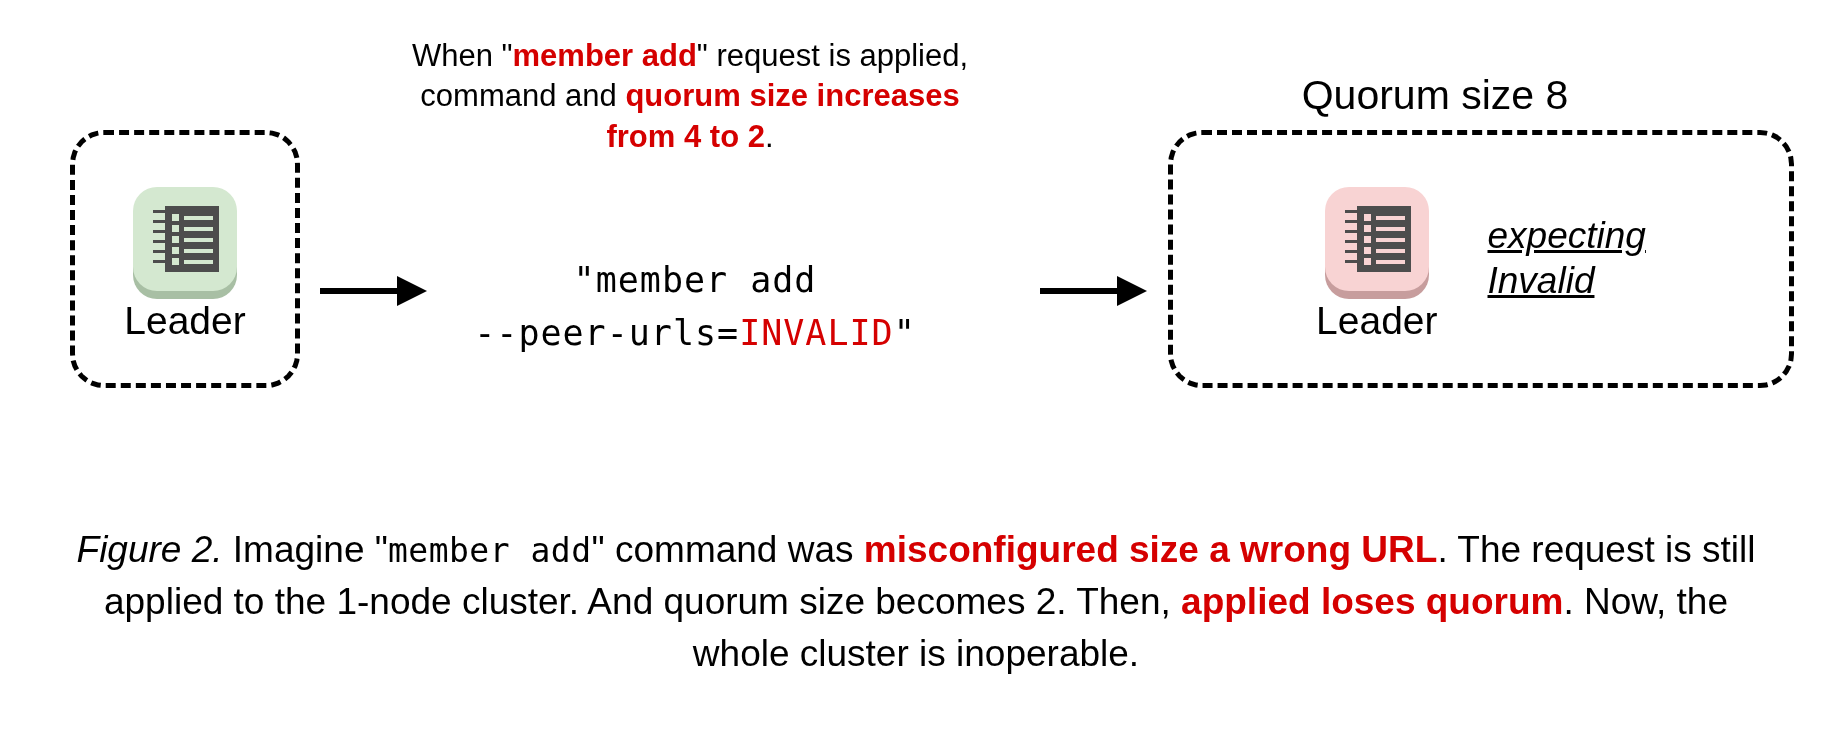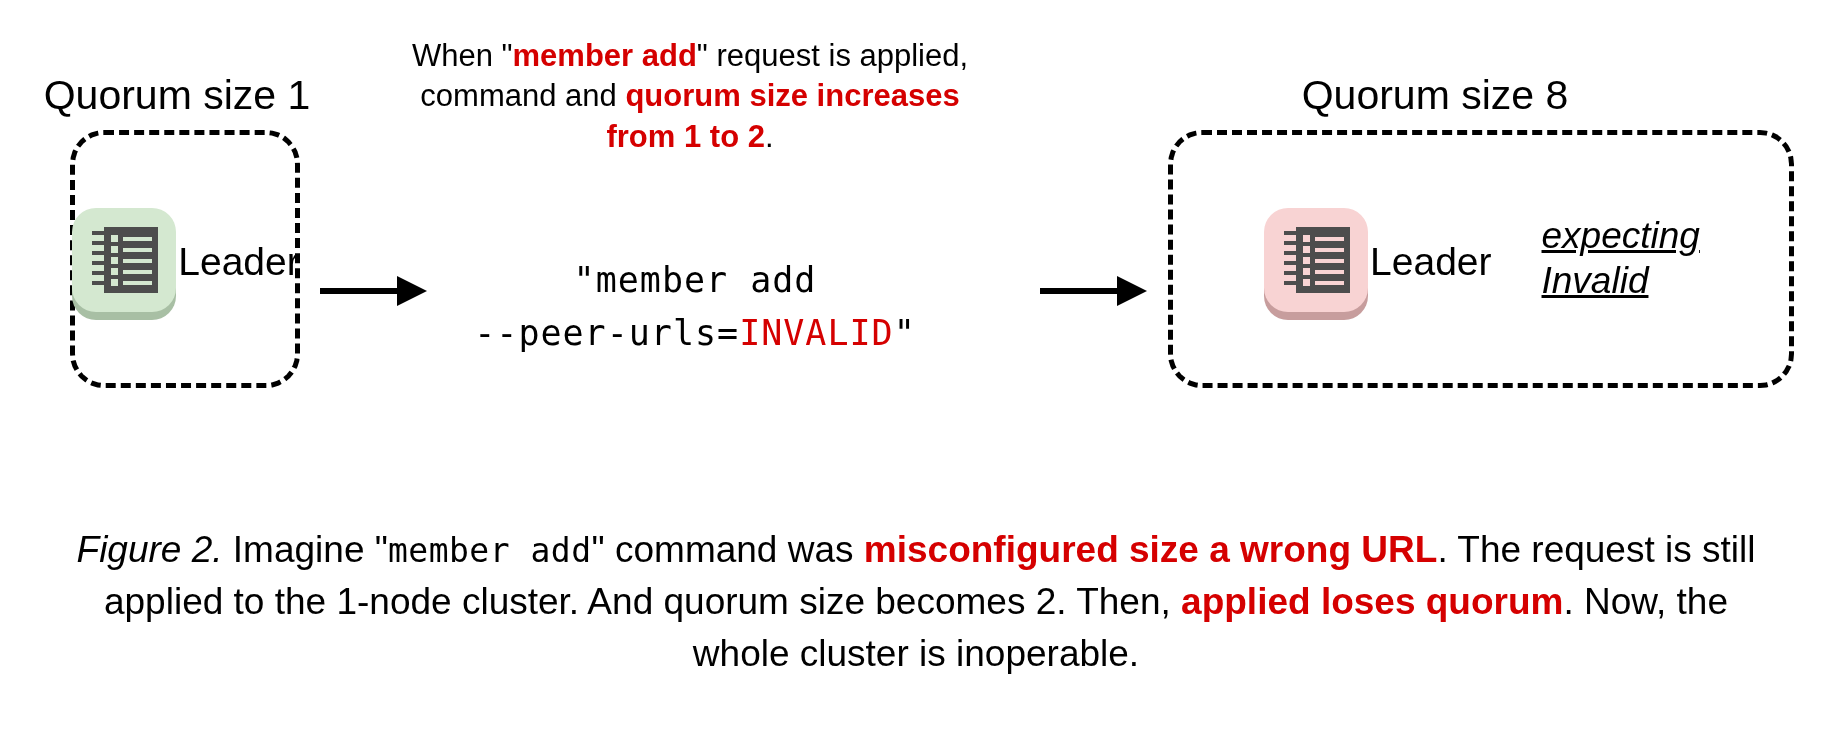--- a/index.html
+++ b/index.html
@@ -67,20 +67,21 @@
     inset: 0;
     display: flex;
     align-items: center;
     justify-content: center;
     gap: 50px;
   }
 
   
   .node {
     display: flex;
+    flex-direction: column;
     align-items: center;
     justify-content: flex-start;
     padding-top: 4px;
     text-align: center;
   }
   .node-icon-wrap {
     position: relative;
     width: 108px;
     height: 118px;
   }
@@ -236,24 +237,23 @@
   #figure-caption .mono { font-size: 33px; letter-spacing: 0.5px; }
 </style>
 </head>
 <body>
 
 <div class="stage">
 
   <div id="top-note">
     <span><span>When "</span><span class="red bold">member add</span><span>" request is applied,</span></span><br>
     <span><span>command and </span><span class="red bold">quorum size increases</span></span><br>
-    <span><span class="red bold">from 1 to 2</span><span>.</span></span>
-  </div>
-
-  <div id="caption-left" class="cluster-caption">Quorum size 1</div>
+    <span><span class="red bold">from 4 to 2</span><span>.</span></span>
+  </div>
+
 
   <div id="cluster-left" class="cluster-box">
     <div class="cluster-inner">
       <div class="node">
         <div class="node-icon-wrap">
           <div class="node-icon-shadow shadow-green"></div>
           <div class="node-icon-tile tile-green">
             <div class="ledger">
               <div class="ledger-body"></div>
               <div class="ledger-ring" style="top:4px"></div>

